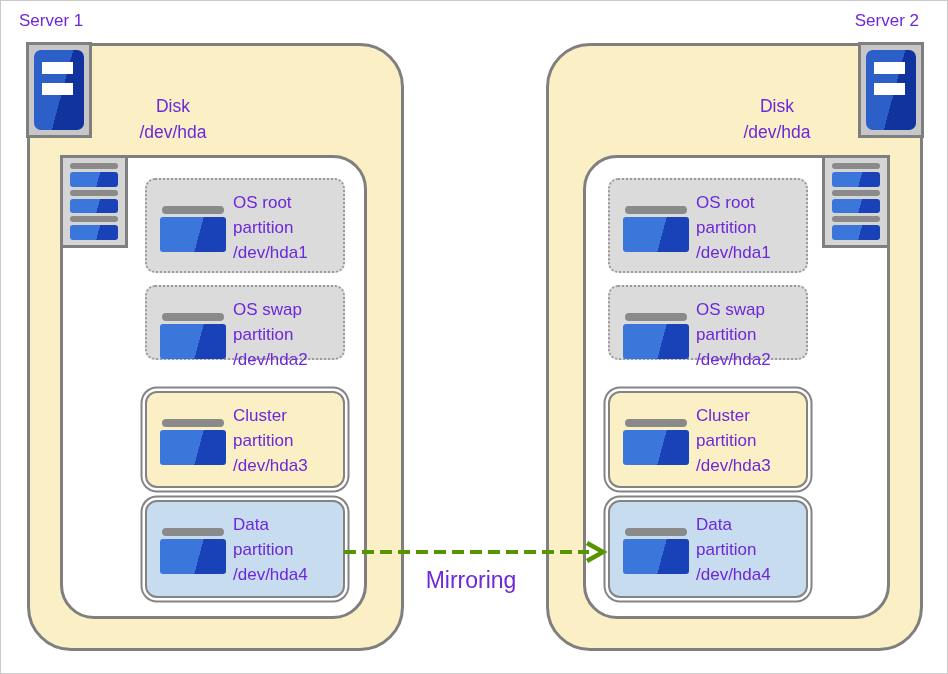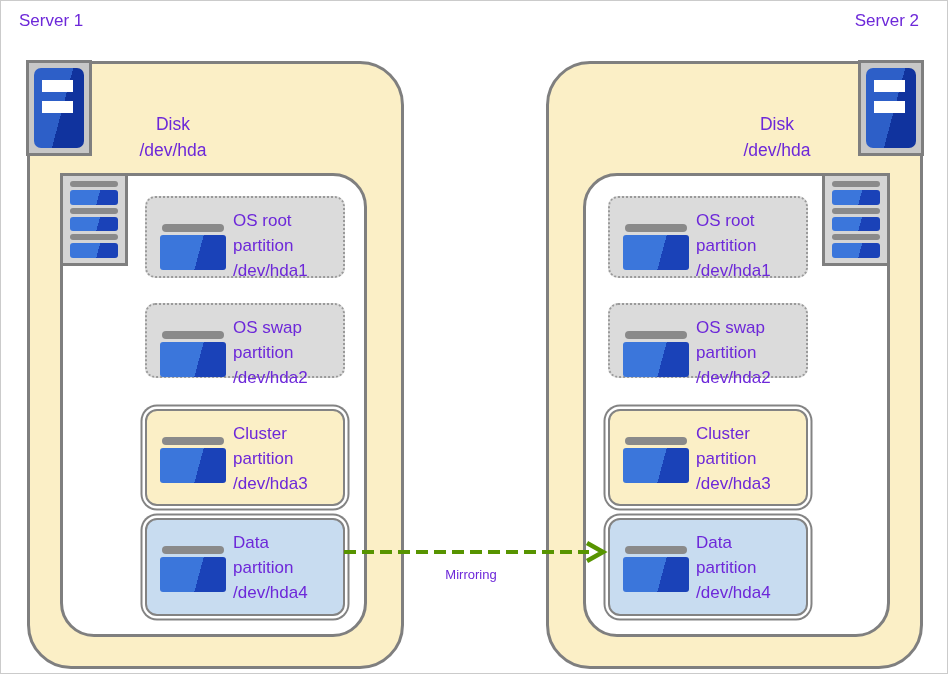--- a/index.html
+++ b/index.html
@@ -5,21 +5,21 @@
   html,body{margin:0;padding:0;background:#fff;}
   .canvas{
     position:relative;width:948px;height:674px;box-sizing:border-box;
     background:#fff;border:1px solid #cbcbcb;overflow:hidden;
     font-family:"Liberation Sans", sans-serif;color:#6d28d9;
   }
   .server-label{position:absolute;top:9px;font-size:17px;line-height:22px;}
   .server-label.s1{left:18px;}
   .server-label.s2{right:28px;text-align:center;}
 
-  .server{position:absolute;top:60px;width:377px;height:608px;}
+  .server{position:absolute;top:42px;width:377px;height:608px;}
   .server.s1{left:26px;}
   .server.s2{left:545px;}
 
   .wheat-box{
     position:absolute;inset:0;box-sizing:border-box;
     background:var(--wheat,#FBEFC6);
     border:3px solid var(--border-gray,#7F7F7F);
     border-radius:44px;
   }
 
@@ -64,21 +64,21 @@
     height:17px;border-radius:3px;
     background:linear-gradient(105deg,var(--icon-blue-light,#3B76DB) 0 58%,var(--icon-blue-dark,#1A42B8) 58% 100%);
   }
 
   
   .part{
     position:absolute;width:200px;box-sizing:border-box;z-index:2;
   }
   .s1 .part{left:82px;}
   .s2 .part{left:22px;}
-  .part.p0{top:20px;height:82px;}
+  .part.p0{top:20px;height:95px;}
   .part.p1{top:127px;height:75px;}
   .part.p2{top:233px;height:97px;}
   .part.p3{top:342px;height:98px;}
   .part.dotted{
     background:var(--partition-gray,#DBDBDB);
     border:2px dotted var(--dotted-border,#9A9A9A);border-radius:10px;
   }
   .part.dbl{
     border:2px solid #838383;border-radius:12px;
     box-shadow:0 0 0 2.5px #fff, 0 0 0 4.5px #838383;
@@ -89,21 +89,21 @@
   .picon{position:absolute;left:13px;top:0;width:66px;height:100%;}
   .picon .pbar{position:absolute;left:2px;top:26px;width:62px;height:8px;border-radius:4px;background:var(--bar-gray,#8A8A8A);}
   .picon .pblue{
     position:absolute;left:0;top:37px;width:66px;height:35px;border-radius:3px;
     background:linear-gradient(105deg,var(--icon-blue-light,#3B76DB) 0 58%,var(--icon-blue-dark,#1A42B8) 58% 100%);
   }
   .ptext{position:absolute;left:86px;top:10px;font-size:17px;line-height:25px;white-space:nowrap;}
 
   
   .arrow-layer{position:absolute;left:0;top:0;width:948px;height:674px;z-index:6;pointer-events:none;}
-  .arrow-label{position:absolute;left:398px;top:566px;width:144px;text-align:center;font-size:13px;z-index:6;}
+  .arrow-label{position:absolute;left:398px;top:566px;width:144px;text-align:center;font-size:23px;z-index:6;}
 </style>
 </head>
 <body>
 
 <div class="canvas">
 
   <div class="server-label s1">Server 1</div>
   <div class="server-label s2">Server 2</div>
 
   <div class="server s1">

